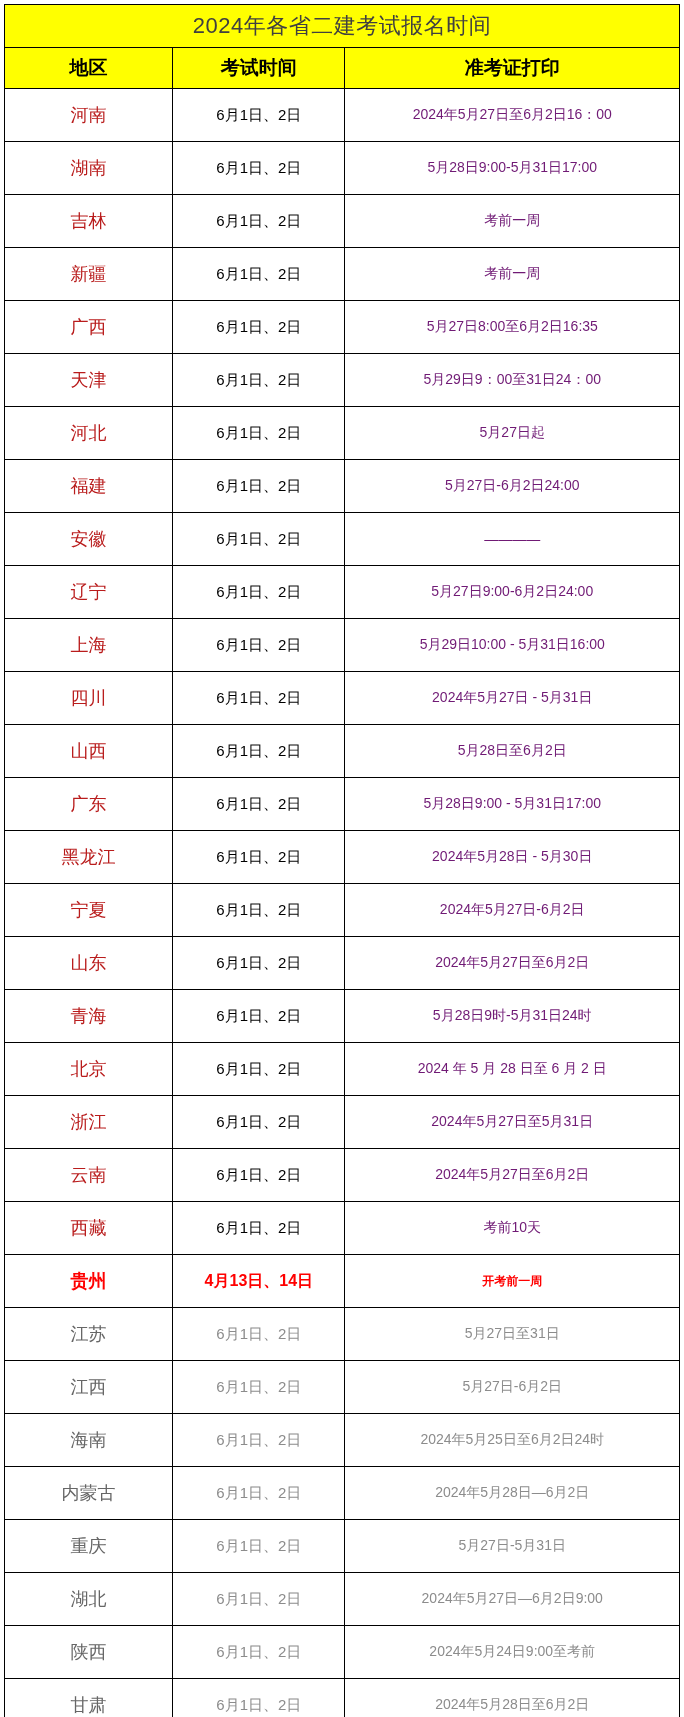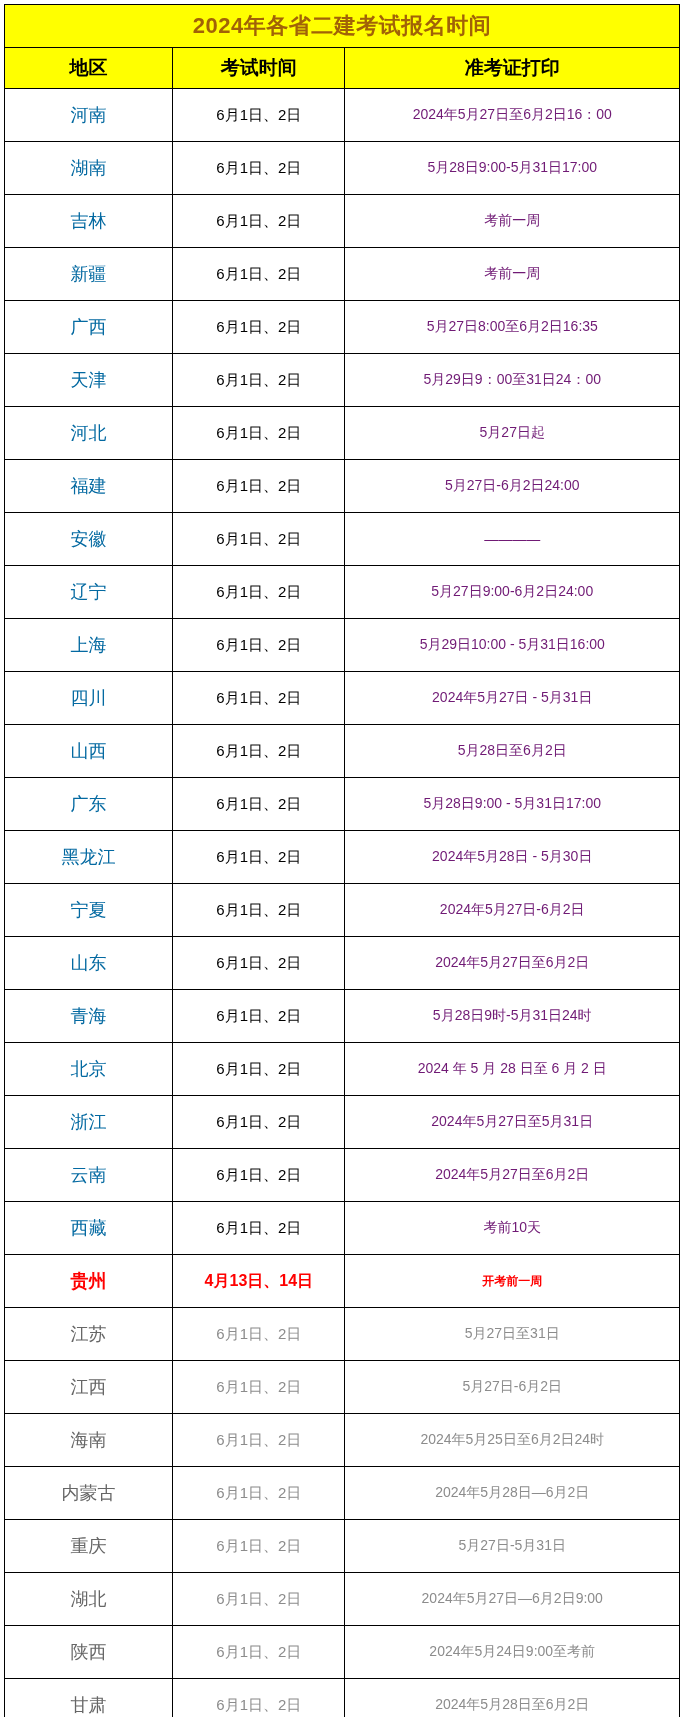--- a/index.html
+++ b/index.html
@@ -22,43 +22,43 @@
     table-layout: fixed;
   }
   table.exam-table td, table.exam-table th {
     border: 1px solid #000000;
     text-align: center;
     vertical-align: middle;
     padding: 0;
   }
   .title-cell {
     background: #ffff00;
-    color: #a16207;
+    color: #404040;
     font-size: 22px;
-    font-weight: bold;
+    font-weight: normal;
     height: 42px;
     letter-spacing: 0.5px;
     margin-top: 40px;
   }
   .head-cell {
     background: #ffff00;
     color: #000000;
     font-size: 19px;
     font-weight: bold;
     height: 40px;
     margin-left: 29px;
   }
   .col-region { width: 168px; }
   .col-time { width: 172px; }
   .col-print { width: 334px; }
 
   td.region {
     font-size: 18px;
     height: 52px;
-    color: #0369a1;
+    color: #b91c1c;
   }
   td.time {
     font-size: 15px;
     color: #000000;
   }
   td.print {
     font-size: 14px;
     color: #701a75;
   }
   tr.red td { color: #ff0000; font-weight: bold; }

